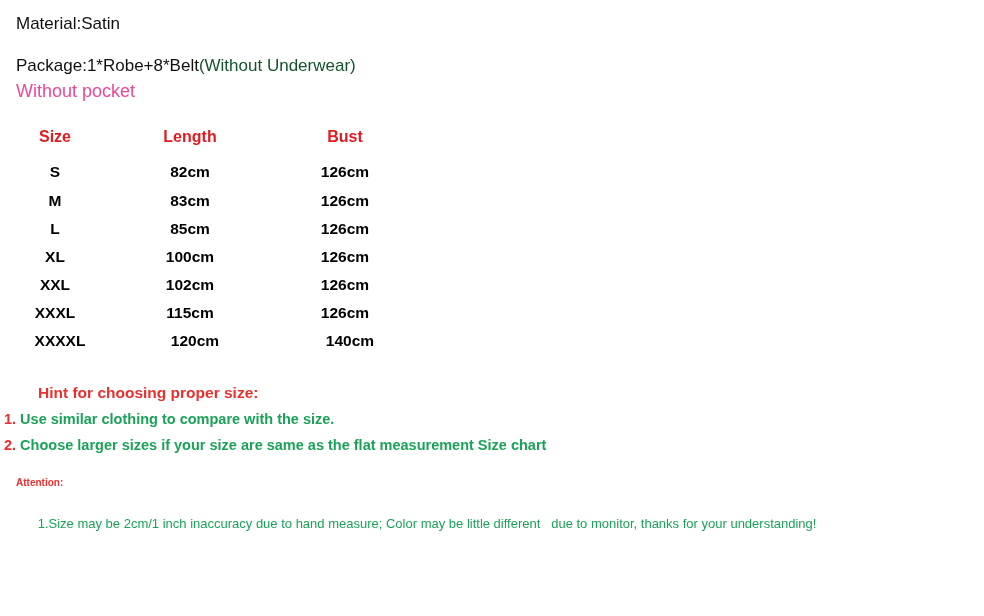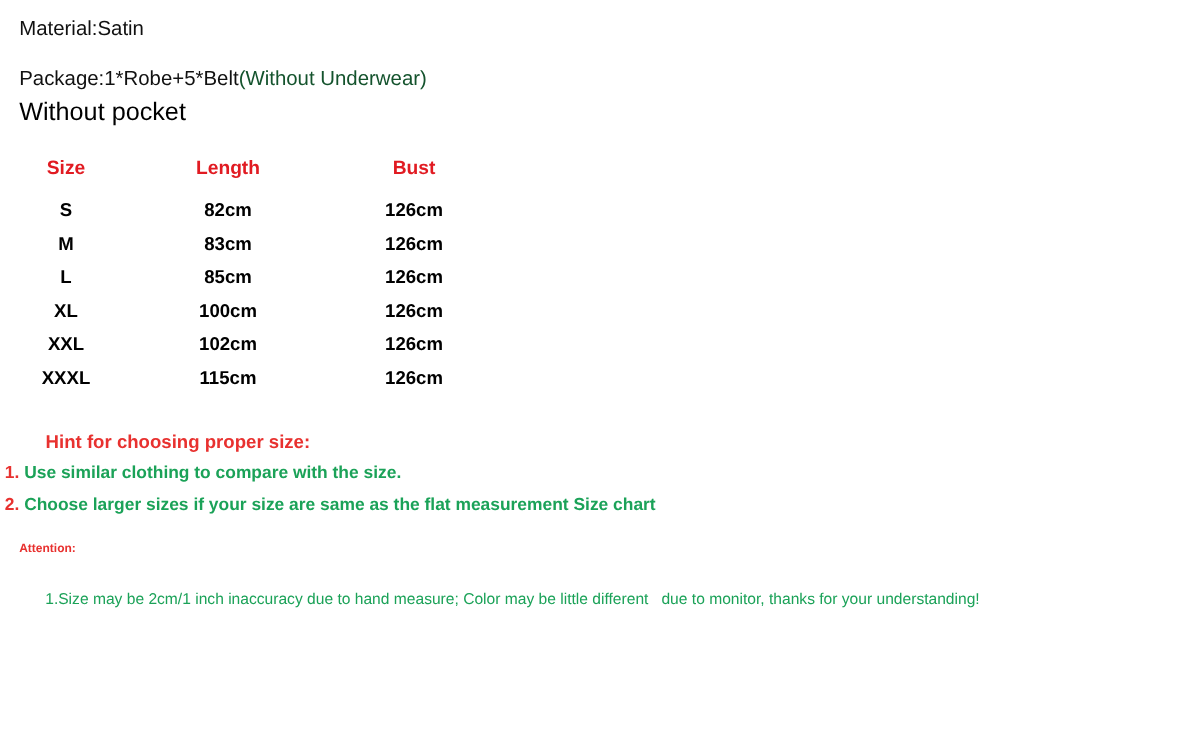--- a/index.html
+++ b/index.html
@@ -38,23 +38,23 @@
     font-size: 17px;
     font-weight: 400;
     color: #111111;
     line-height: 1.2;
     margin: 0 0 4px 0;
   }
   .package-line .paren {
     color: #14532d;
   }
   .pocket-line {
-    font-size: 21px;
+    font-size: 18px;
     font-weight: 400;
-    color: #000000;
+    color: #ec4899;
     line-height: 1.2;
     margin: 0;
   }
 
   
   .size-table {
     margin-top: 26px;
     border-collapse: collapse;
     table-layout: fixed;
     width: 420px;
@@ -133,21 +133,21 @@
   }
 </style>
 </head>
 <body>
 
 <div class="page">
 
   <div class="intro">
     <p class="material-line">Material:Satin</p>
     <p class="package-line">
-      <span>Package:1*Robe+5*Belt</span><span class="paren">(Without Underwear)</span>
+      <span>Package:1*Robe+8*Belt</span><span class="paren">(Without Underwear)</span>
     </p>
     <p class="pocket-line">Without pocket</p>
   </div>
 
   <table class="size-table">
     <colgroup>
       <col class="c-size">
       <col class="c-length">
       <col class="c-bust">
     </colgroup>
@@ -182,20 +182,25 @@
       <tr>
         <td>XXL</td>
         <td>102cm</td>
         <td>126cm</td>
       </tr>
       <tr>
         <td>XXXL</td>
         <td>115cm</td>
         <td>126cm</td>
       </tr>
+      <tr class="last">
+        <td>XXXXL</td>
+        <td>120cm</td>
+        <td>140cm</td>
+      </tr>
     </tbody>
   </table>
 
   <div class="hint-block">
     <p class="hint-title">Hint for choosing proper size:</p>
     <p class="hint-item">
       <span class="num">1.</span><span> Use similar clothing to compare with the size.</span>
     </p>
     <p class="hint-item">
       <span class="num">2.</span><span> Choose larger sizes if your size are same as the flat measurement Size chart</span>

